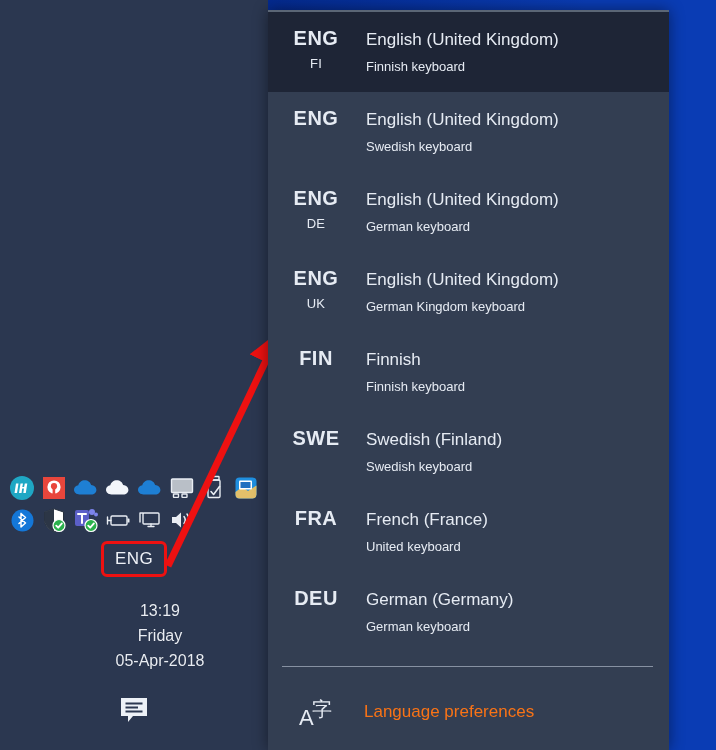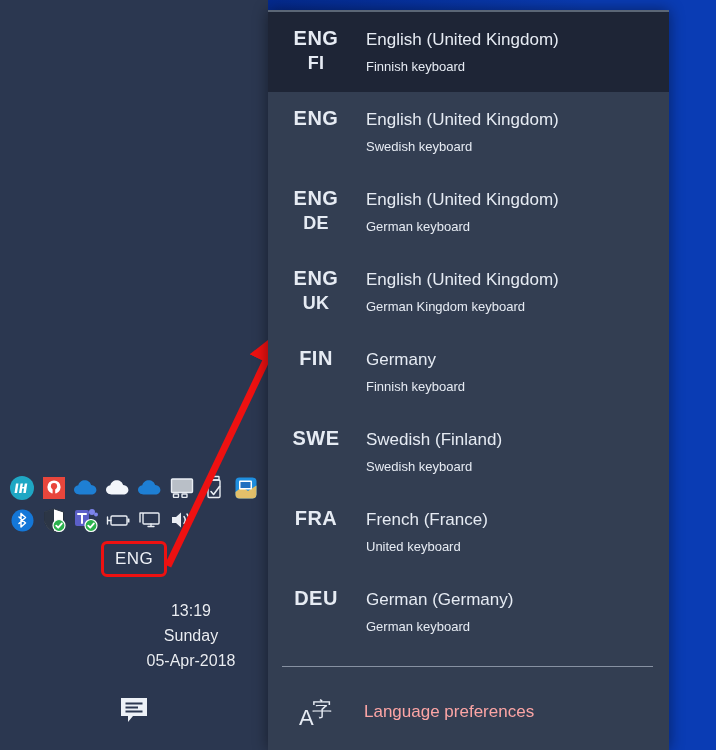--- a/index.html
+++ b/index.html
@@ -89,21 +89,20 @@
   
   #clock {
     position: absolute;
     left: 0;
     top: 598px;
     width: 320px;
     text-align: center;
     color: #e9edf4;
     font-size: 16px;
     line-height: 25px;
-    padding-left: 31px;
   }
   #clock div { text-shadow: 0 0 1px rgba(0,0,0,.45); }
 
   
   #action-center {
     position: absolute;
     left: 118px;
     top: 695px;
     width: 32px;
     height: 30px;
@@ -139,22 +138,22 @@
     color: #e6ebf3;
     line-height: 25px;
   }
   .lang-code .abbr {
     font-size: 20px;
     font-weight: bold;
     letter-spacing: 0.5px;
     display: block;
   }
   .lang-code .sub {
-    font-size: 18px;
-    font-weight: bold;
+    font-size: 13px;
+    font-weight: normal;
     display: block;
     letter-spacing: 0.3px;
   }
   .lang-text {
     color: #e6ebf3;
     line-height: 27px;
     padding-left: 2px;
   }
   .lang-text .name {
     font-size: 17px;
@@ -178,21 +177,21 @@
     margin-top: 12px;
   }
   #lang-pref-icon {
     width: 96px;
     flex: 0 0 96px;
     display: flex;
     align-items: center;
     justify-content: center;
   }
   #lang-pref-label {
-    color: #fca5a5;
+    color: #f97316;
     font-size: 17px;
   }
 </style>
 </head>
 <body>
 
 <div id="desktop-left"></div>
 
 <div id="desktop-right"></div>
 
@@ -311,21 +310,21 @@
   <defs>
     <marker id="arrowhead" markerWidth="5" markerHeight="5" refX="2.2" refY="2.5" orient="auto">
       <polygon points="0,0 5,2.5 0,5" fill="#ee1111"></polygon>
     </marker>
   </defs>
   <line x1="18" y1="236" x2="122" y2="18" stroke="#ee1111" stroke-width="7" marker-end="url(#arrowhead)"></line>
 </svg>
 
 <div id="clock">
   <div>13:19</div>
-  <div>Sunday</div>
+  <div>Friday</div>
   <div>05-Apr-2018</div>
 </div>
 
 <div id="action-center">
   <svg width="32" height="30" viewBox="0 0 32 30">
     <path d="M3 3 L29 3 L29 21 L15 21 L10 27 L10 21 L3 21 Z" fill="#edf1f7"></path>
     <path d="M7.5 8.5 L24.5 8.5 M7.5 12.5 L20 12.5 M7.5 16.5 L24.5 16.5" stroke="#2b3750" stroke-width="1.8" stroke-linecap="butt"></path>
   </svg>
 </div>
 
@@ -370,21 +369,21 @@
           <span class="name">English (United Kingdom)</span>
           <span class="layout">German Kingdom keyboard</span>
         </div>
       </div>
       <div class="lang-item">
         <div class="lang-code">
           <span class="abbr">FIN</span>
           <span class="sub"></span>
         </div>
         <div class="lang-text">
-          <span class="name">Germany</span>
+          <span class="name">Finnish</span>
           <span class="layout">Finnish keyboard</span>
         </div>
       </div>
       <div class="lang-item">
         <div class="lang-code">
           <span class="abbr">SWE</span>
           <span class="sub"></span>
         </div>
         <div class="lang-text">
           <span class="name">Swedish (Finland)</span>

